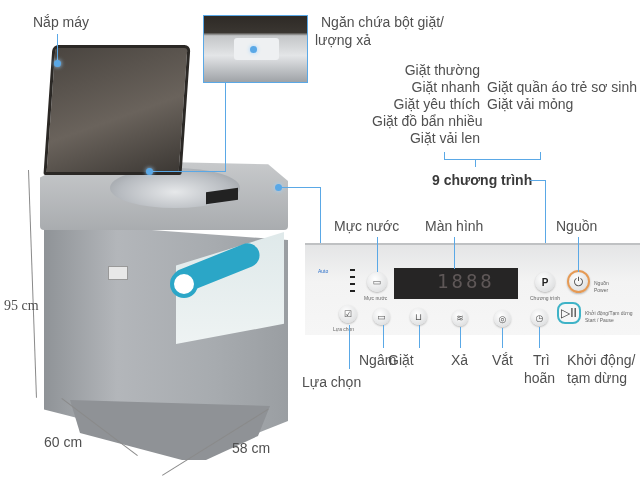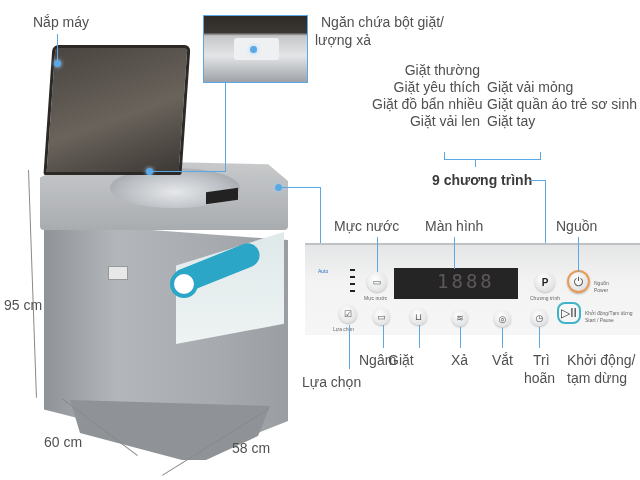--- a/index.html
+++ b/index.html
@@ -63,36 +63,36 @@
 <div class="abs label" style="left:315px;top:32px;">lượng xả</div>
 <div class="line" style="left:225px;top:83px;width:1px;height:88px;"></div>
 <div class="line" style="left:149px;top:171px;width:77px;height:1px;"></div>
 <div class="dot" style="left:146px;top:168px;"></div>
 
 <div class="dot" style="left:275px;top:184px;"></div>
 <div class="line" style="left:281px;top:187px;width:40px;height:1px;"></div>
 <div class="line" style="left:320px;top:187px;width:1px;height:57px;"></div>
 
 <div class="dim-line" style="left:28px;top:170px;width:1px;height:228px;background:#8a8a8a;transform:rotate(-2deg);"></div>
-<div class="abs label" style="left:4px;top:297px;">95 cm</div>
+<div class="abs label" style="left:4px;top:297px;font-family:Liberation Serif, serif;">95 cm</div>
 <div class="dim-line" style="left:62px;top:398px;width:95px;transform:rotate(37deg);"></div>
 <div class="abs label" style="left:44px;top:434px;">60 cm</div>
 <div class="dim-line" style="left:162px;top:475px;width:125px;transform:rotate(-32deg);"></div>
 <div class="abs label" style="left:232px;top:440px;">58 cm</div>
 
 <div class="abs" style="left:372px;top:62px;width:108px;text-align:right;">
   <div class="label">Giặt thường</div>
+  <div class="label">Giặt nhanh</div>
   <div class="label">Giặt yêu thích</div>
   <div class="label">Giặt đồ bẩn nhiều</div>
   <div class="label">Giặt vải len</div>
 </div>
 <div class="abs" style="left:487px;top:79px;">
+  <div class="label">Giặt quần áo trẻ sơ sinh</div>
   <div class="label">Giặt vải mỏng</div>
-  <div class="label">Giặt quần áo trẻ sơ sinh</div>
-  <div class="label">Giặt tay</div>
 </div>
 
 <div class="line" style="left:444px;top:152px;width:1px;height:7px;"></div>
 <div class="line" style="left:540px;top:152px;width:1px;height:7px;"></div>
 <div class="line" style="left:444px;top:159px;width:97px;height:1px;"></div>
 <div class="line" style="left:475px;top:159px;width:1px;height:8px;"></div>
 <div class="abs" style="left:432px;top:172px;font-size:14px;font-weight:bold;color:#3a3a3a;white-space:nowrap;">9 chương trình</div>
 <div class="line" style="left:530px;top:180px;width:16px;height:1px;"></div>
 <div class="line" style="left:545px;top:180px;width:1px;height:92px;"></div>
 

